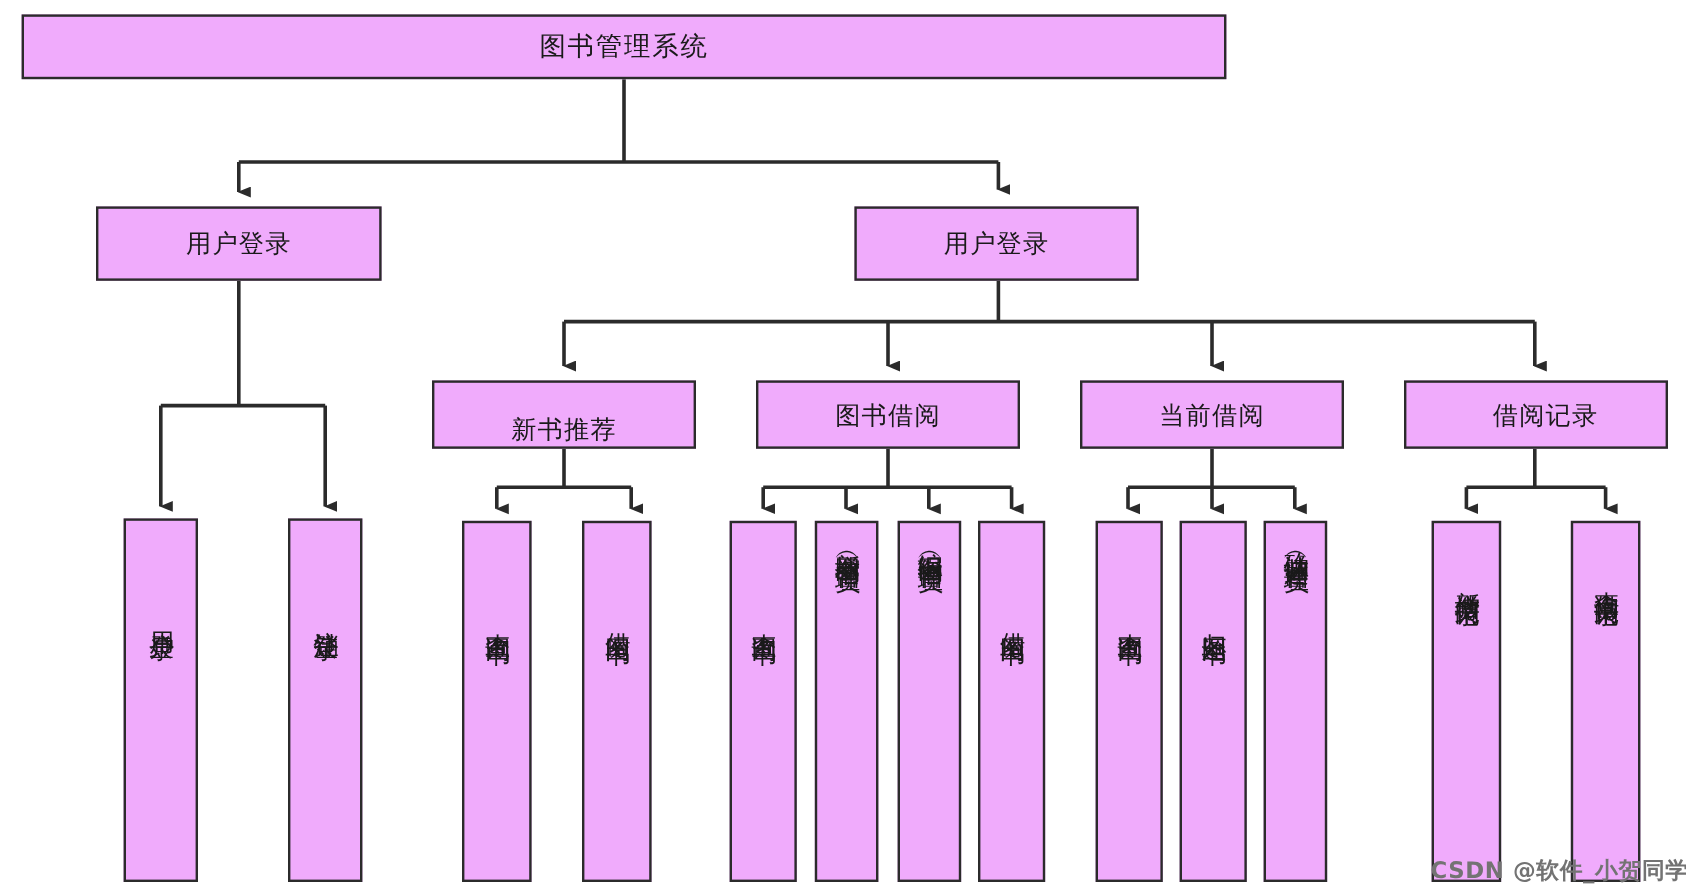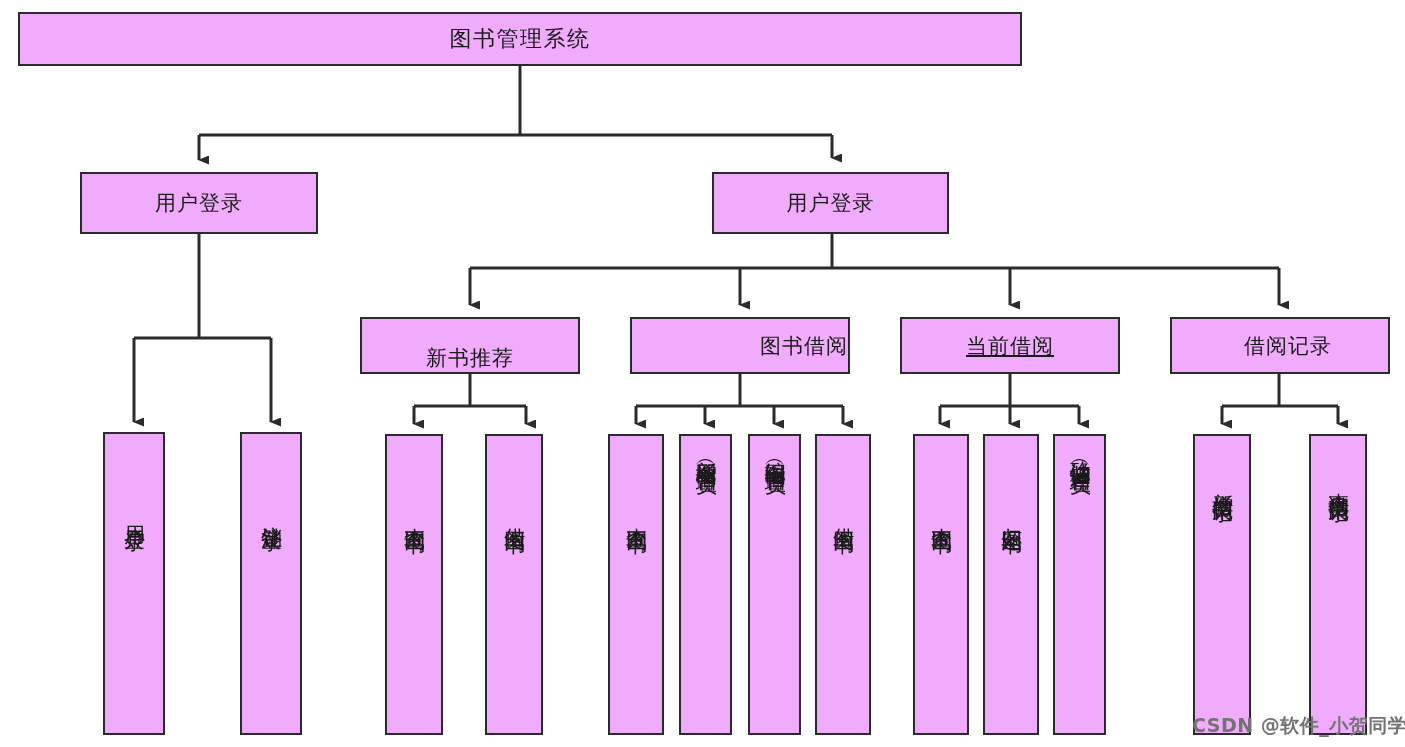--- a/index.html
+++ b/index.html
@@ -129,25 +129,25 @@
   </div>
 
   <div class="node horiz" style="left:712px; top:172px; width:237px; height:62px;">
     <span>用户登录</span>
   </div>
 
   <div class="node horiz" style="left:360px; top:317px; width:220px; height:57px;align-items:flex-end;">
     <span>新书推荐</span>
   </div>
 
-  <div class="node horiz" style="left:630px; top:317px; width:220px; height:57px;justify-content:flex-end;">
+  <div class="node horiz" style="left:630px; top:317px; width:220px; height:57px;">
     <span>图书借阅</span>
   </div>
 
-  <div class="node horiz" style="left:900px; top:317px; width:220px; height:57px;text-decoration:underline;">
+  <div class="node horiz" style="left:900px; top:317px; width:220px; height:57px;">
     <span>当前借阅</span>
   </div>
 
   <div class="node horiz" style="left:1170px; top:317px; width:220px; height:57px;padding-left:16px;">
     <span>借阅记录</span>
   </div>
 
   <div class="node leaf" style="left:103px; top:432px; width:62px; height:303px; padding-top:75px;">
     <span class="vtext">用户登录</span>
   </div>

